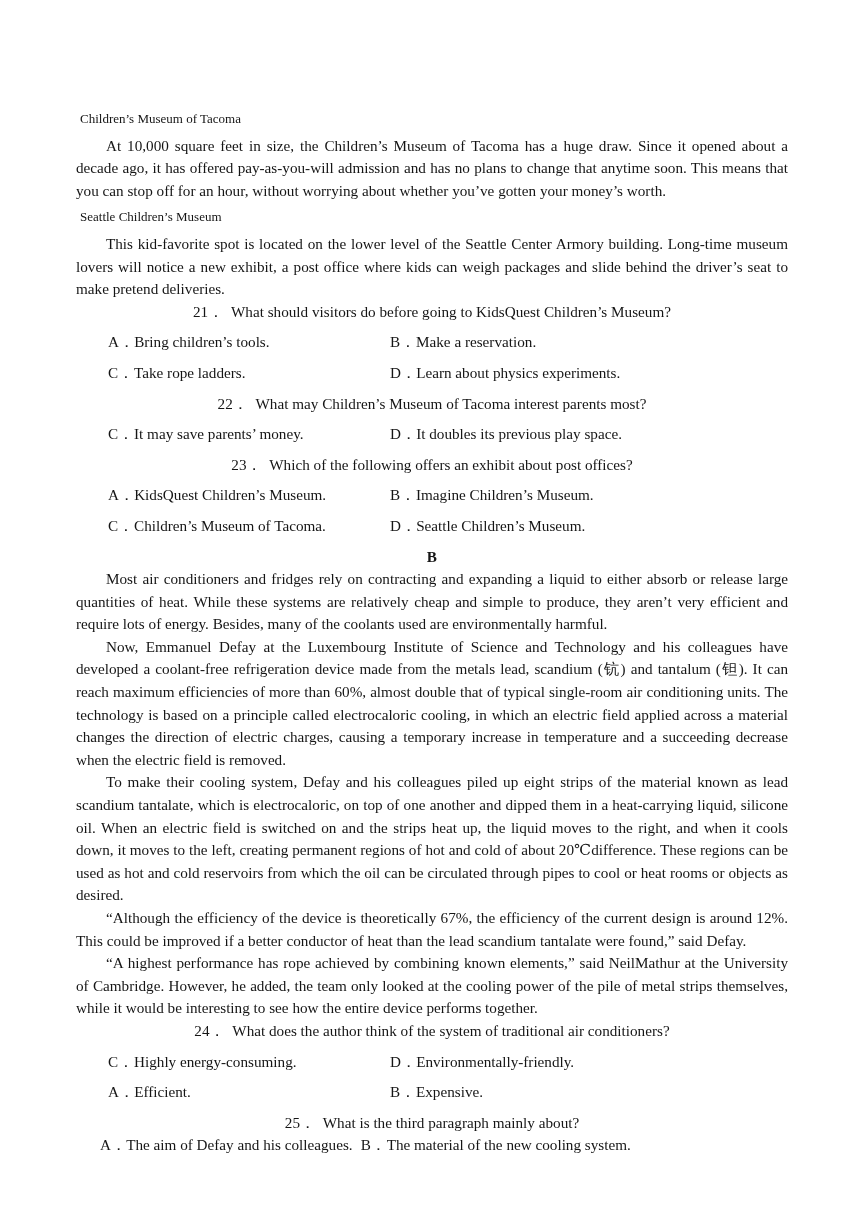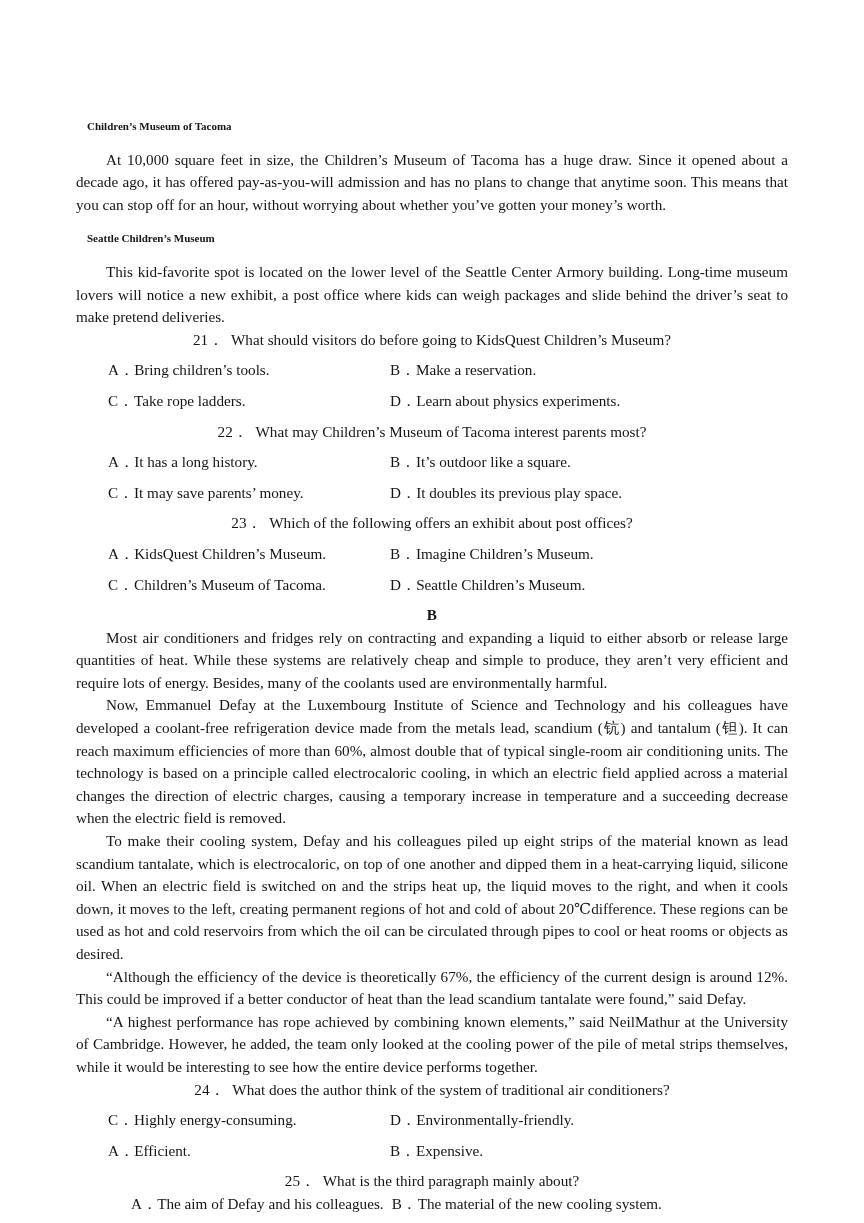--- a/index.html
+++ b/index.html
@@ -24,24 +24,24 @@
     padding: 104px 76px 0 76px;
   }
   .content {
     width: 712px;
     font-size: 15.2px;
     line-height: 22.6px;
     text-align: left;
     color: #151515;
   }
   .heading {
-    font-weight: bold;
-    font-size: 11px;
+    font-weight: normal;
+    font-size: 13px;
     line-height: 22.6px;
-    margin: 11px;
+    margin: 4px;
   }
   .para {
     margin: 0;
     text-indent: 30px;
     text-align: justify;
     text-justify: inter-word;
   }
   .section-letter {
     margin: 0;
     text-align: center;
@@ -81,21 +81,20 @@
     vertical-align: top;
   }
   .opt-row-inline {
     display: block;
     margin: 0;
     line-height: 22.6px;
     padding-left: 24px;
   }
   .opt-row-inline .opt-left {
     display: inline;
-    margin-left: 31px;
   }
   .opt-row-inline .opt-right {
     display: inline;
     margin-left: 8px;
   }
   .opt-label {
     display: inline-block;
     min-width: 26px;
   }
 </style>
@@ -116,23 +115,20 @@
       <div class="opt-row">
         <span class="opt-left"><span class="opt-label">A．</span><span>Bring children’s tools.</span></span><span class="opt-right"><span class="opt-label">B．</span><span>Make a reservation.</span></span>
       </div>
       <div class="opt-row">
         <span class="opt-left"><span class="opt-label">C．</span><span>Take rope ladders.</span></span><span class="opt-right"><span class="opt-label">D．</span><span>Learn about physics experiments.</span></span>
       </div>
     </div>
 
     <p class="question"><span class="q-num">22．</span>&nbsp;&nbsp;<span>What may Children’s Museum of Tacoma interest parents most?</span></p>
     <div class="options-grid">
-      <div class="opt-row">
-        <span class="opt-left"><span class="opt-label">A．</span><span>It has a long history.</span></span><span class="opt-right"><span class="opt-label">B．</span><span>It’s outdoor like a square.</span></span>
-      </div>
       <div class="opt-row">
         <span class="opt-left"><span class="opt-label">C．</span><span>It may save parents’ money.</span></span><span class="opt-right"><span class="opt-label">D．</span><span>It doubles its previous play space.</span></span>
       </div>
     </div>
 
     <p class="question"><span class="q-num">23．</span>&nbsp;&nbsp;<span>Which of the following offers an exhibit about post offices?</span></p>
     <div class="options-grid">
       <div class="opt-row">
         <span class="opt-left"><span class="opt-label">A．</span><span>KidsQuest Children’s Museum.</span></span><span class="opt-right"><span class="opt-label">B．</span><span>Imagine Children’s Museum.</span></span>
       </div>

